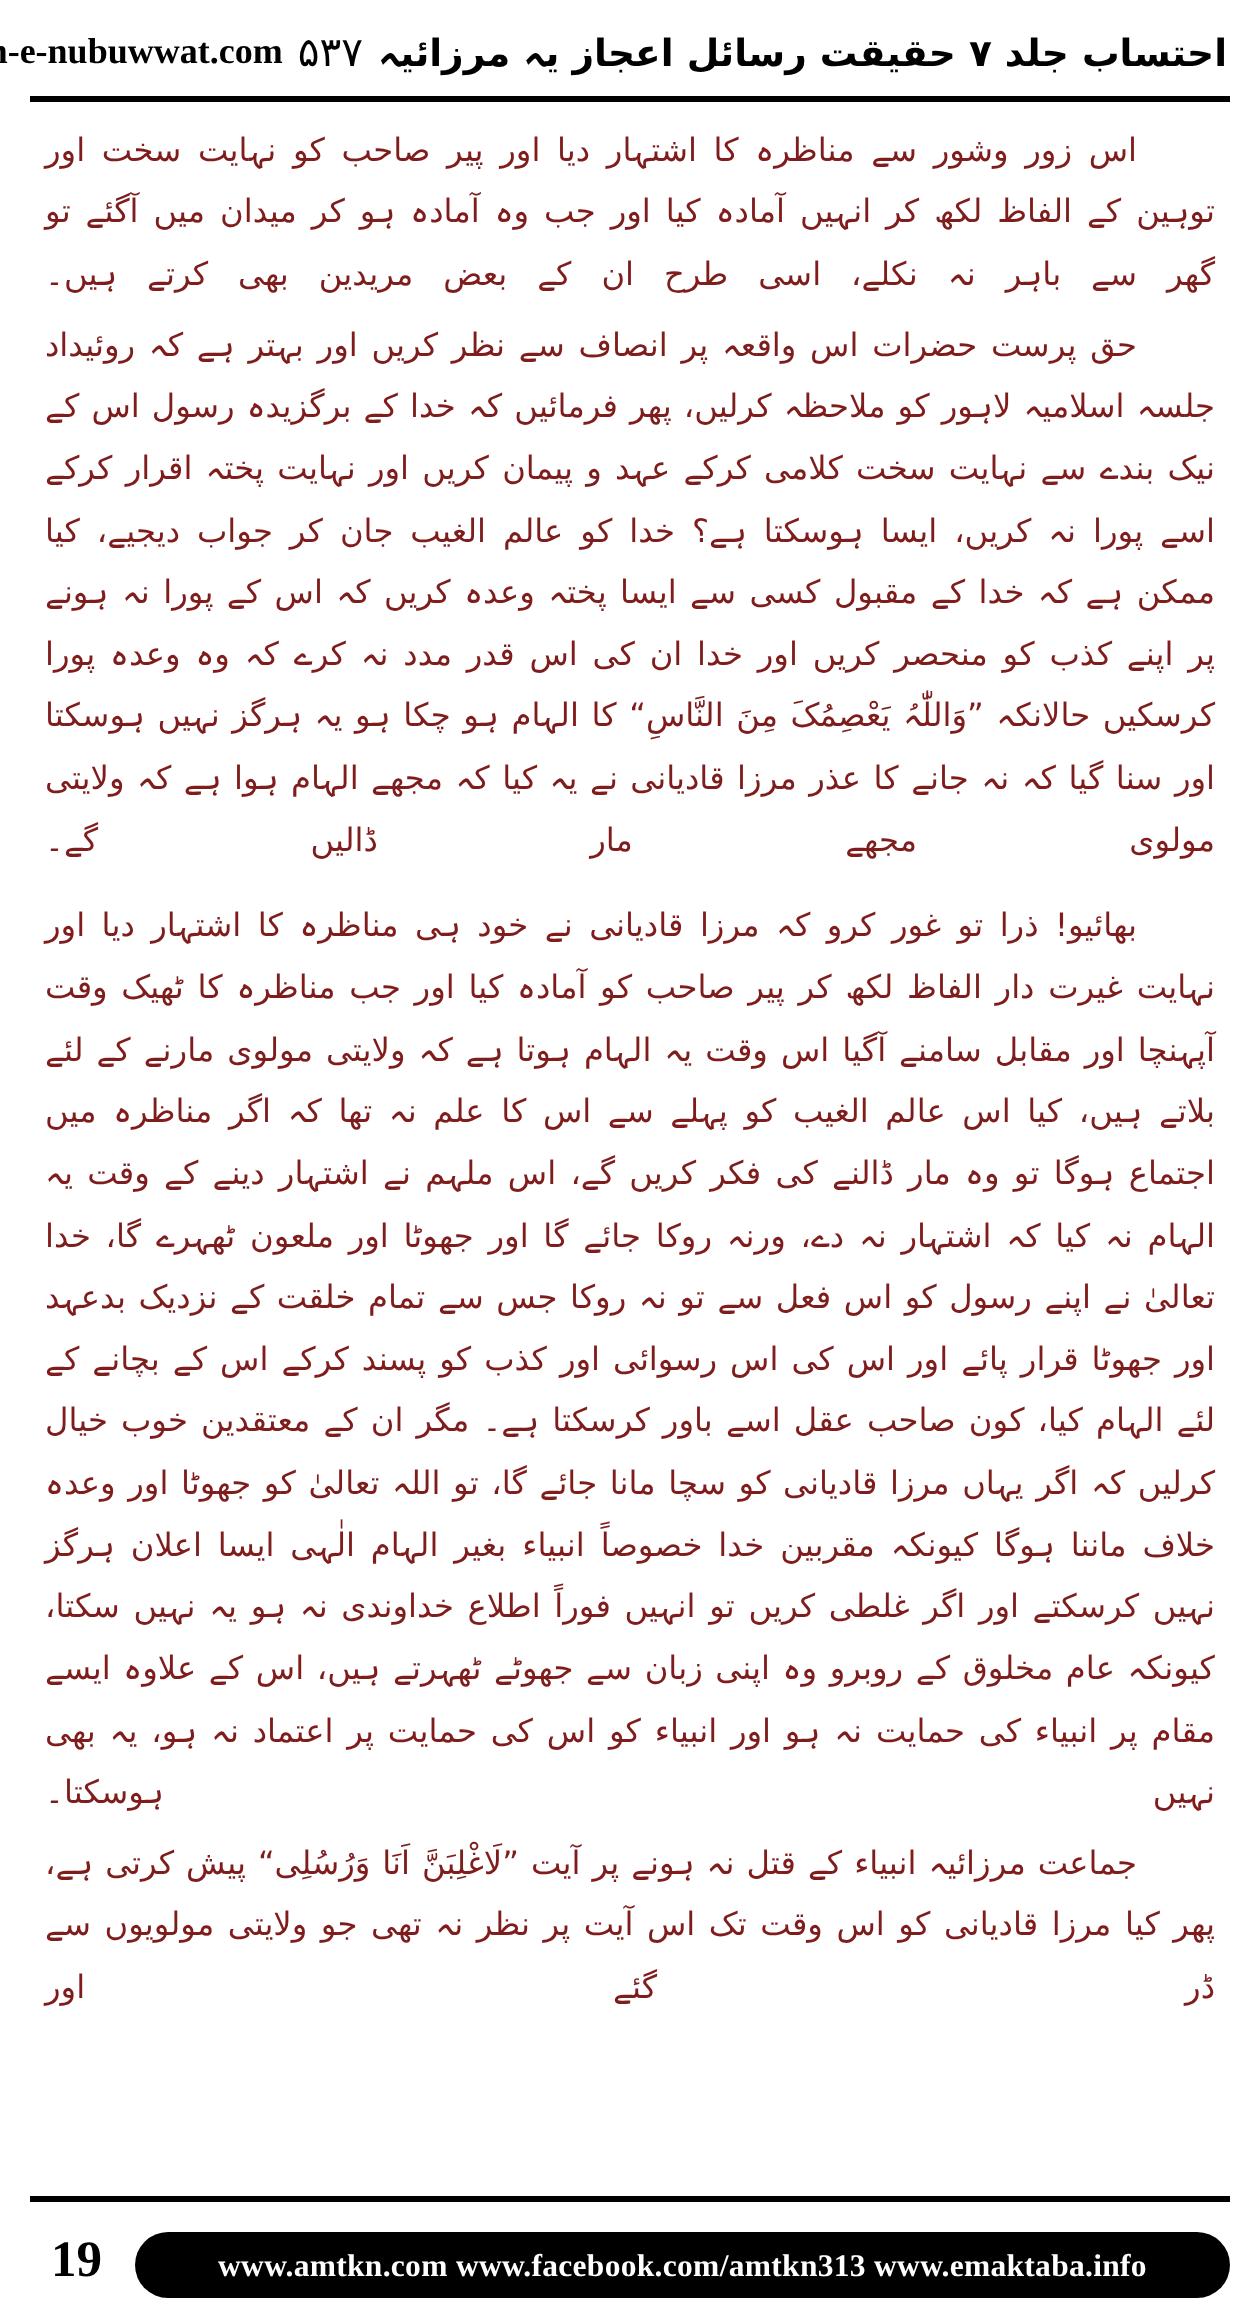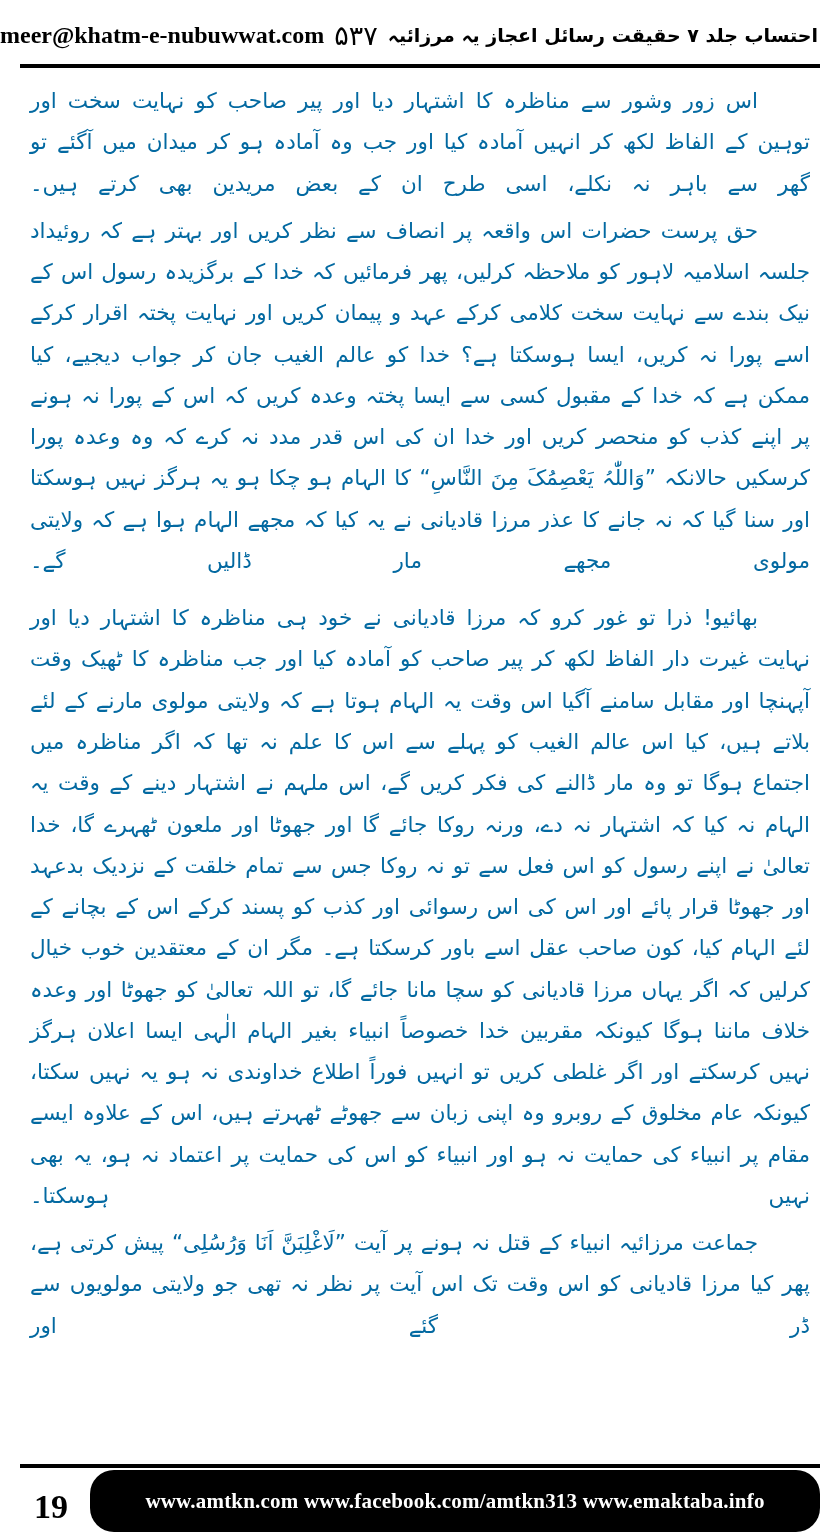--- a/index.html
+++ b/index.html
@@ -22,21 +22,21 @@
     top: 12px;
     left: 22px;
     right: 22px;
     height: 46px;
     display: flex;
     align-items: center;
     justify-content: space-between;
     direction: rtl;
   }
   .header-right {
-    font-size: 19px;
+    font-size: 25px;
     font-weight: bold;
     color: #000;
     white-space: nowrap;
     letter-spacing: -0.5px;
     font-family: "DejaVu Sans", sans-serif;
   }
   .header-center {
     font-size: 27px;
     font-weight: normal;
     color: #000;
@@ -64,21 +64,21 @@
   
   .content {
     position: absolute;
     top: 80px;
     left: 30px;
     right: 30px;
     bottom: 120px;
     direction: rtl;
     text-align: justify;
     text-align-last: justify;
-    color: #0369a1;
+    color: #7f1d1d;
   }
   .para {
     font-size: 21.5px;
     line-height: 1.92;
     margin: 0 0 6px 0;
     direction: rtl;
     text-align: justify;
     text-justify: inter-word;
     word-spacing: 1px;
     font-family: "DejaVu Sans", sans-serif;
@@ -104,21 +104,21 @@
     left: 20px;
     right: 20px;
     height: 4px;
     background: #000;
   }
   .footer-bar {
     position: absolute;
     bottom: 8px;
     left: 90px;
     right: 20px;
-    height: 62px;
+    height: 44px;
     background: #000;
     color: #fff;
     display: flex;
     align-items: center;
     justify-content: center;
     font-family: "Liberation Serif", serif;
     font-size: 21px;
     font-weight: bold;
     letter-spacing: 0.2px;
     border-radius: 24px;

